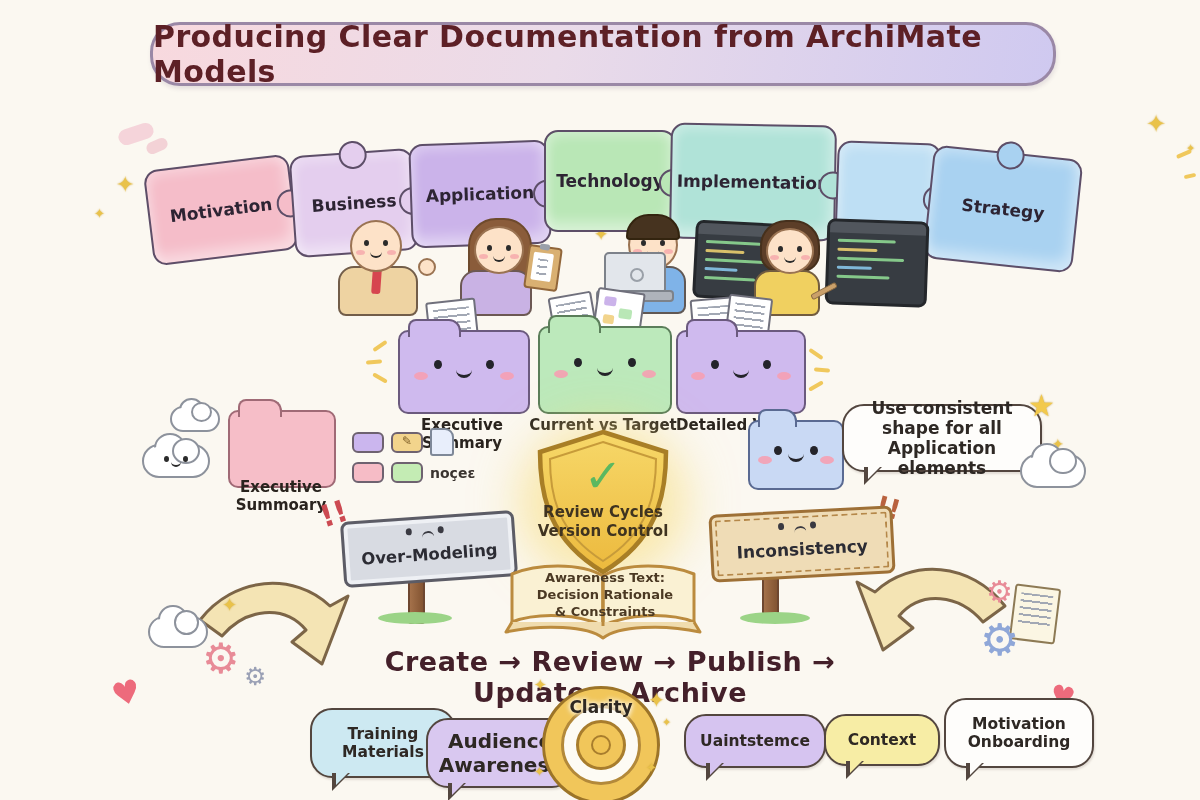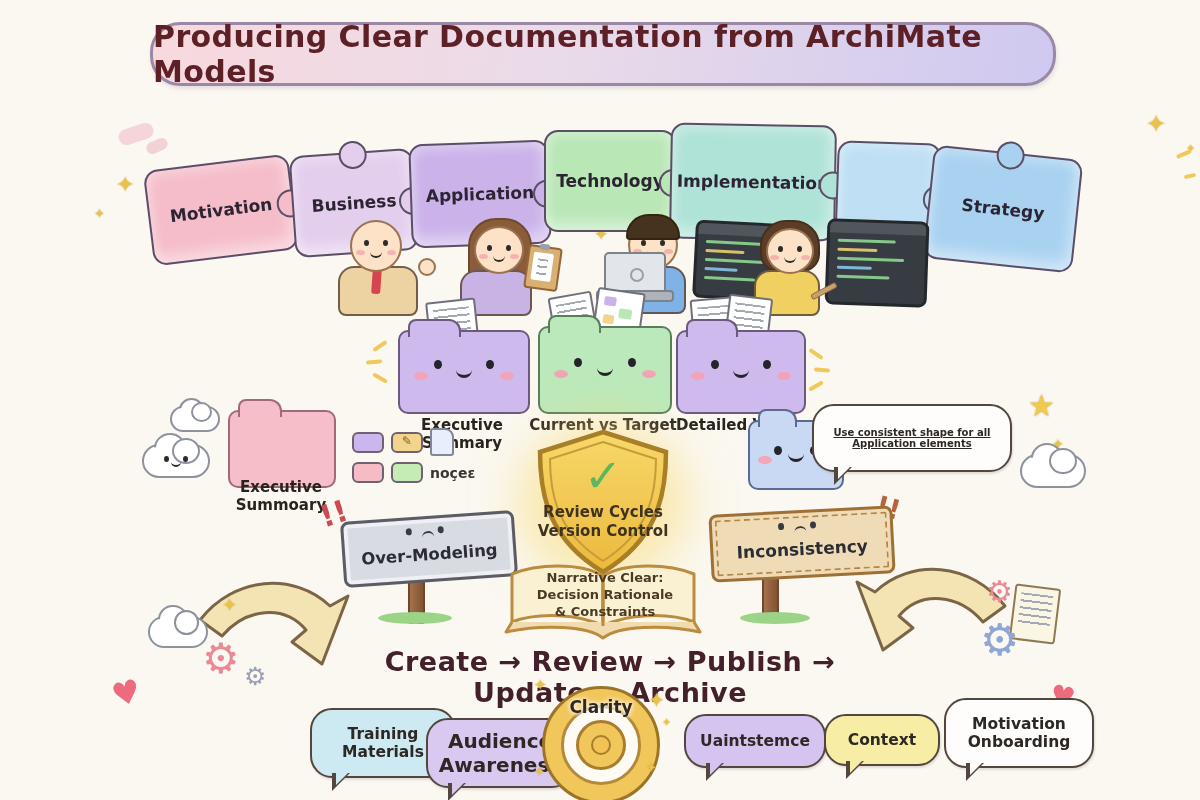--- a/index.html
+++ b/index.html
@@ -318,21 +318,21 @@
   </svg>
 
   <div class="abs folder" style="left: 748px; top: 420px; width: 92px; height: 66px; border-color: rgb(90, 106, 146); background-color: rgb(201, 217, 244);">
     <span class="ftab" style="border-color:#5a6a92;"></span>
     <span class="feye" style="left:24px;top:24px;"></span>
     <span class="feye" style="right:24px;top:24px;"></span>
     <span class="fsmile" style="left:38px;top:28px;"></span>
     <span class="fblush" style="left:8px;top:34px;"></span>
     <span class="fblush" style="right:8px;top:34px;"></span>
   </div>
-  <div class="abs bubble" style="left:812px;top:404px;width:176px;height:56px;font-size:10px;text-decoration:underline;--bub:#fefdfb;">
+  <div class="abs bubble" style="left:842px;top:404px;width:176px;height:56px;font-size:17px;--bub:#fefdfb;">
     <span>Use consistent shape for all Application elements</span>
   </div>
   <div class="abs" style="left:1028px;top:388px;font-size:30px;color:#f2c94c;text-shadow:0 0 2px #b8902c;">★</div>
   <div class="sparkle" style="left:1052px;top:436px;font-size:14px;">✦</div>
   <div class="cloud" style="left:1020px;top:454px;width:62px;height:30px;">
       <span class="cloudmask"></span>
     </div>
 
   <div>
     <div class="marks" style="left:320px;top:496px;font-size:30px;color:#cc4a52;transform:rotate(-18deg);">!!</div>
@@ -362,21 +362,21 @@
     <div class="grass" style="left:740px;top:612px;width:70px;height:12px;"></div>
   </div>
 
   <svg class="abs" style="left:498px;top:558px;" width="210" height="90" viewBox="0 0 210 90">
     <path d="M105,18 C82,4 38,6 14,16 L14,64 C40,54 82,56 105,68 Z" fill="#faf1d3" stroke="#bb8b3e" stroke-width="3" stroke-linejoin="round"></path>
     <path d="M105,18 C128,4 172,6 196,16 L196,64 C170,54 128,56 105,68 Z" fill="#faf1d3" stroke="#bb8b3e" stroke-width="3" stroke-linejoin="round"></path>
     <path d="M14,64 L8,74 C45,66 90,68 105,80 C120,68 165,66 202,74 L196,64" fill="#f0dcae" stroke="#bb8b3e" stroke-width="3" stroke-linejoin="round"></path>
     <line x1="105" y1="18" x2="105" y2="68" stroke="#bb8b3e" stroke-width="3"></line>
   </svg>
   <div class="booktext" style="left:518px;top:570px;width:174px;">
-    <div>Narrative Clear:</div>
+    <div>Awareness Text:</div>
     <div>Decision Rationale</div>
     <div>&amp; Constraints</div>
   </div>
 
   <svg class="abs" style="left:190px;top:580px;" width="165" height="115" viewBox="0 0 165 115">
     <path d="M10,40 C44,-4 104,-8 140,26 L158,16 L132,84 L102,62 L116,50 C94,24 56,28 32,56 Z" fill="#f4e4b4" stroke="#7c6547" stroke-width="3" stroke-linejoin="round"></path>
   </svg>
   <svg class="abs" style="left:850px;top:566px;transform:scaleX(-1);" width="165" height="115" viewBox="0 0 165 115">
     <path d="M10,40 C44,-4 104,-8 140,26 L158,16 L132,84 L102,62 L116,50 C94,24 56,28 32,56 Z" fill="#f4e4b4" stroke="#7c6547" stroke-width="3" stroke-linejoin="round"></path>
   </svg>

